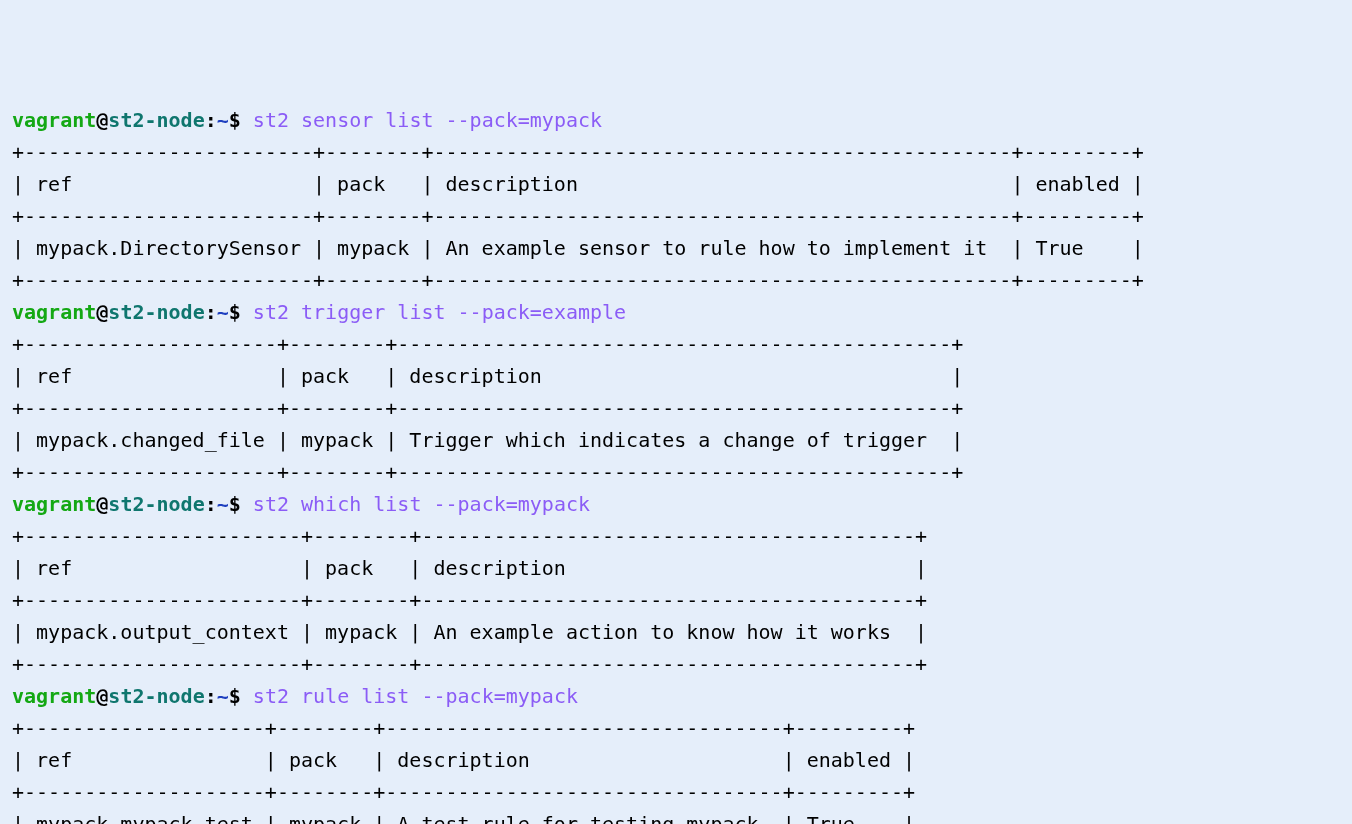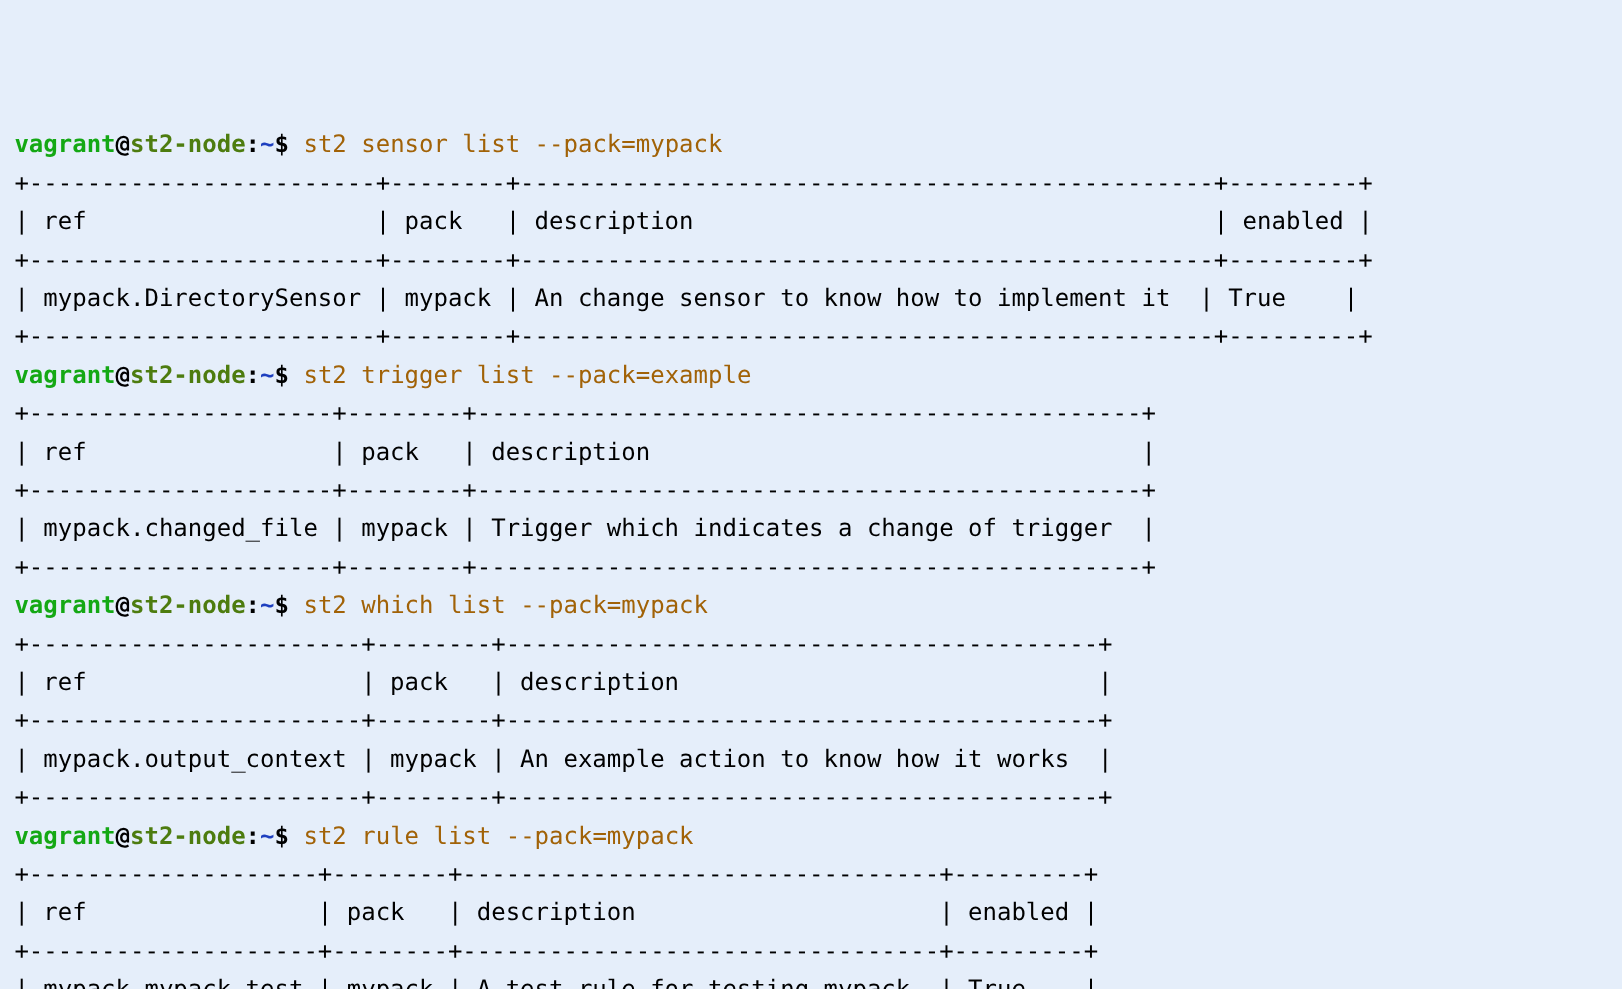--- a/index.html
+++ b/index.html
@@ -6,36 +6,36 @@
     margin: 0;
     padding: 8px 12px;
     background: #e5eefa;
     font-family: "Menlo", "Consolas", "Monaco", monospace;
     font-size: 20px;
     line-height: 1.6;
     color: #000;
     white-space: pre;
   }
   .user { color: #14a814; font-weight: bold; }
-  .host { color: #4d7c0f; font-weight: bold; }
+  .host { color: #0f766e; font-weight: bold; }
   .colon { color: #000; font-weight: bold; }
   .tilde { color: #1e3fbf; font-weight: bold; }
   .dollar { color: #000; font-weight: bold; }
-  .cmd { color: #a16207; }
+  .cmd { color: #8b5cf6; }
   .tbl { color: #000; }
 </style>
 </head>
 <body>
 
 
 <div><span class="user">vagrant</span><span class="colon">@</span><span class="host">st2-node</span><span class="colon">:</span><span class="tilde">~</span><span class="dollar">$</span> <span class="cmd">st2 sensor list --pack=mypack</span>
 <span class="tbl">+------------------------+--------+------------------------------------------------+---------+</span>
 <span class="tbl">| ref                    | pack   | description                                    | enabled |</span>
 <span class="tbl">+------------------------+--------+------------------------------------------------+---------+</span>
-<span class="tbl">| mypack.DirectorySensor | mypack | An change sensor to know how to implement it  | True    |</span>
+<span class="tbl">| mypack.DirectorySensor | mypack | An example sensor to rule how to implement it  | True    |</span>
 <span class="tbl">+------------------------+--------+------------------------------------------------+---------+</span>
 <span class="user">vagrant</span><span class="colon">@</span><span class="host">st2-node</span><span class="colon">:</span><span class="tilde">~</span><span class="dollar">$</span> <span class="cmd">st2 trigger list --pack=example</span>
 <span class="tbl">+---------------------+--------+----------------------------------------------+</span>
 <span class="tbl">| ref                 | pack   | description                                  |</span>
 <span class="tbl">+---------------------+--------+----------------------------------------------+</span>
 <span class="tbl">| mypack.changed_file | mypack | Trigger which indicates a change of trigger  |</span>
 <span class="tbl">+---------------------+--------+----------------------------------------------+</span>
 <span class="user">vagrant</span><span class="colon">@</span><span class="host">st2-node</span><span class="colon">:</span><span class="tilde">~</span><span class="dollar">$</span> <span class="cmd">st2 which list --pack=mypack</span>
 <span class="tbl">+-----------------------+--------+-----------------------------------------+</span>
 <span class="tbl">| ref                   | pack   | description                             |</span>

